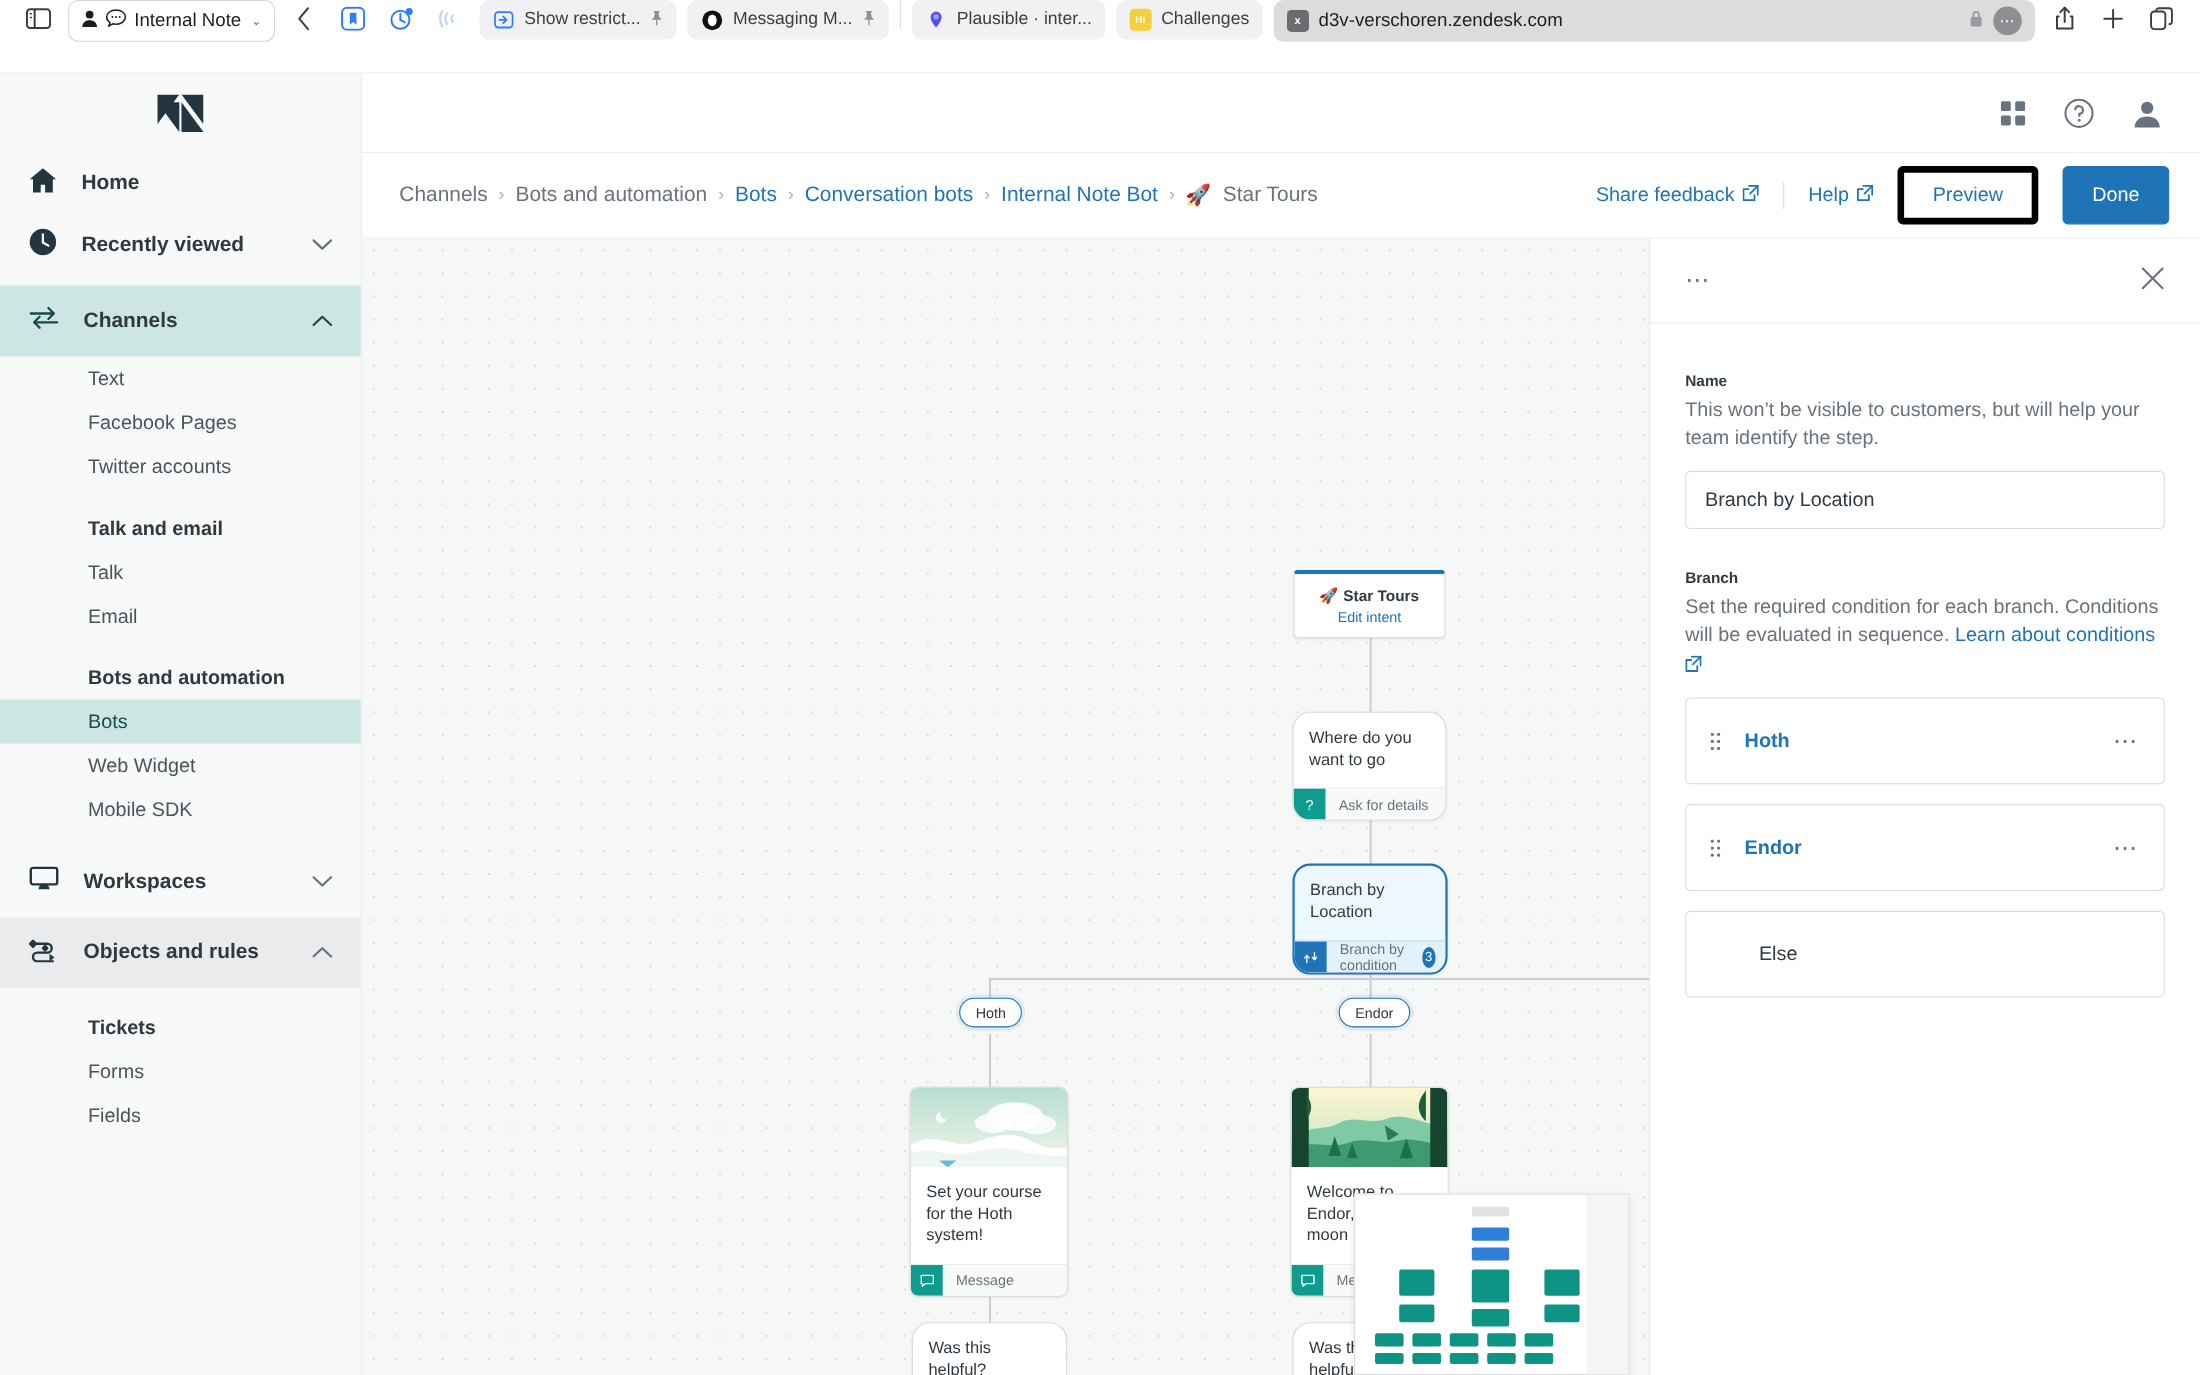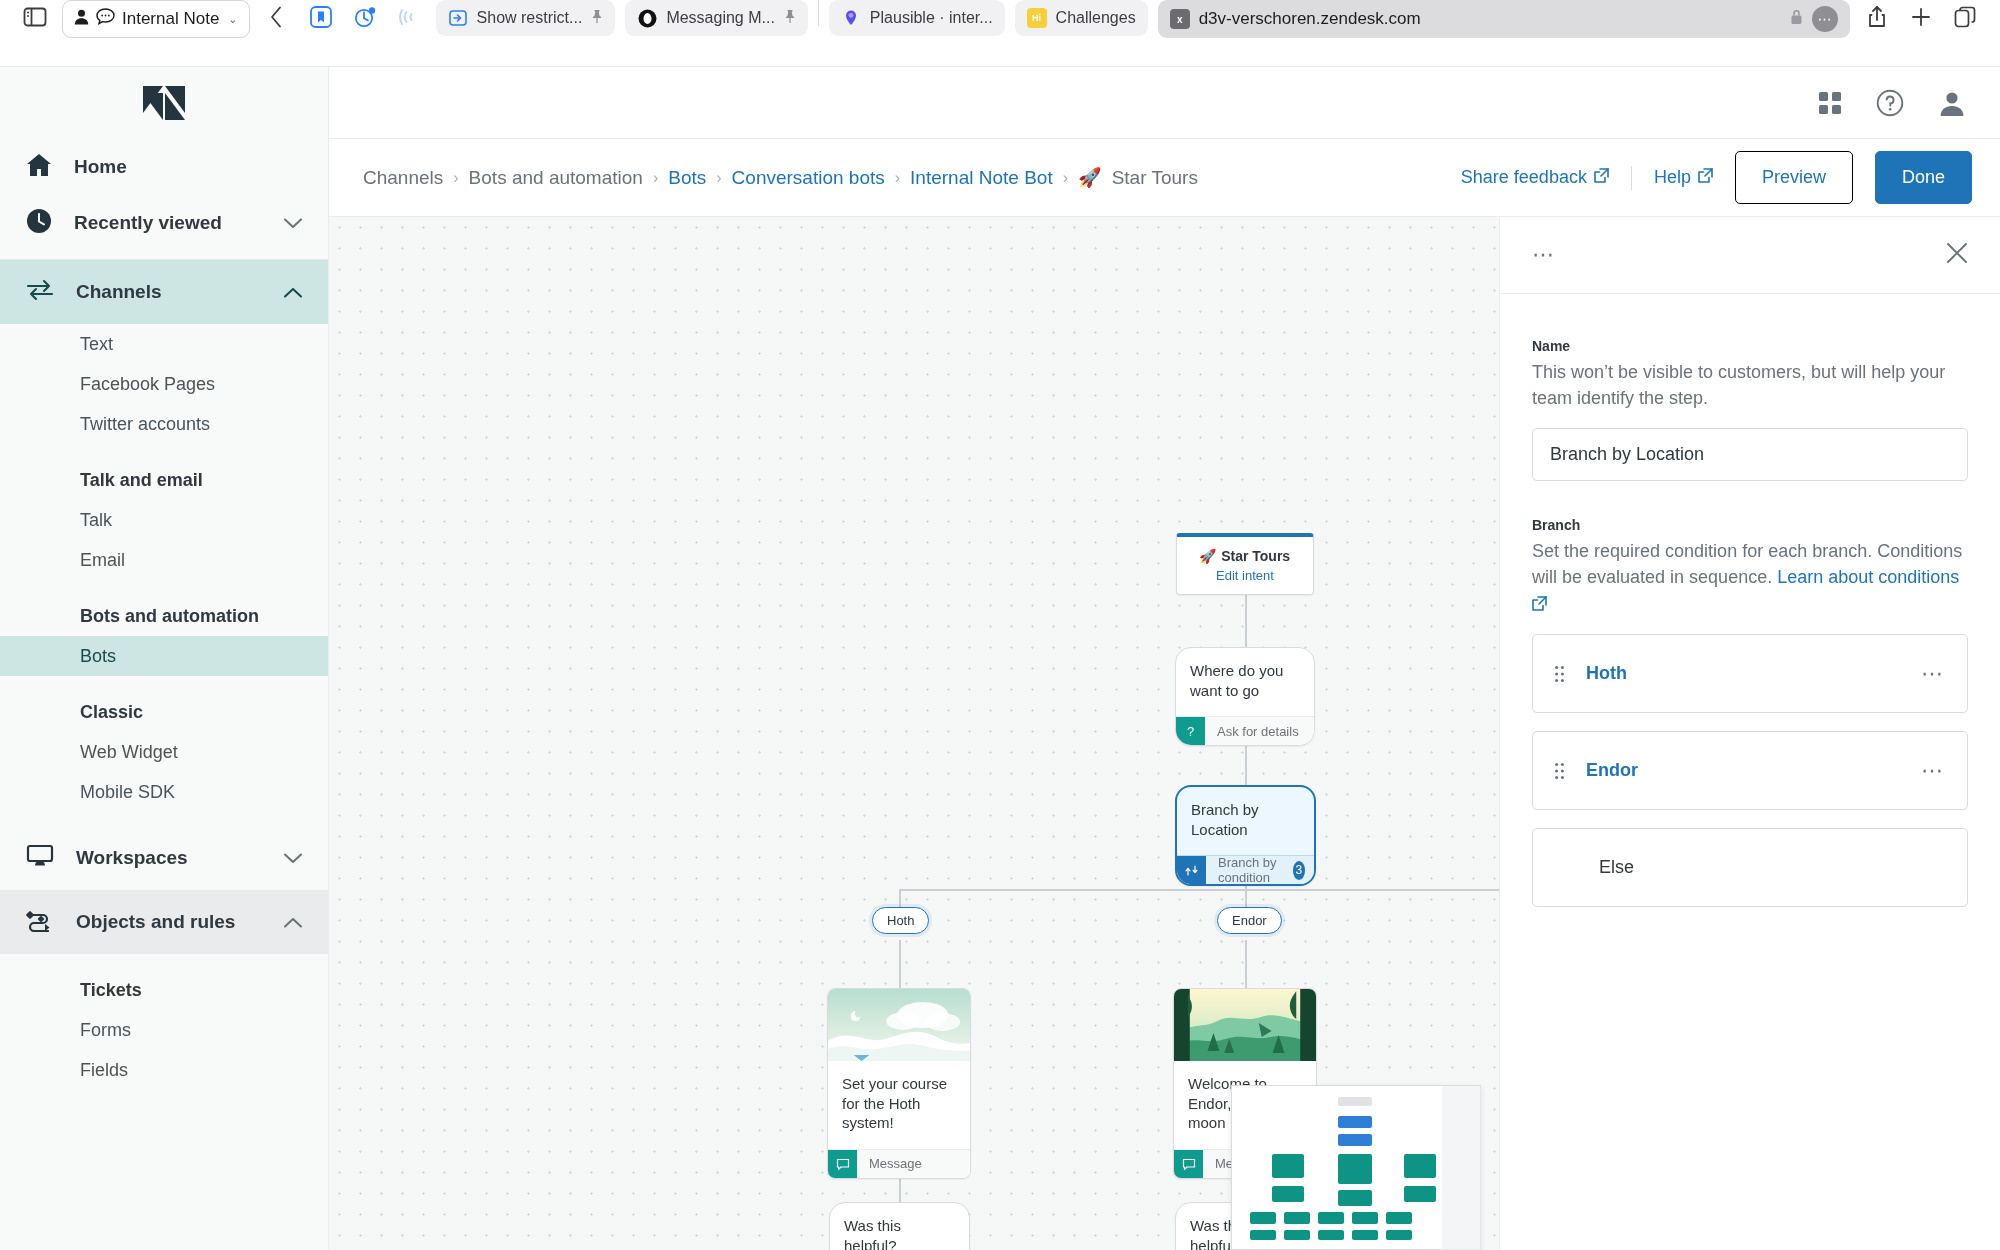--- a/index.html
+++ b/index.html
@@ -153,21 +153,21 @@
   .crumb.link { color: #1f73b7; }
   .crumb-sep { color: #a9b0b6; font-size: 16px; }
   .crumb-current { display: flex; align-items: center; gap: 10px; color: #68737d; }
   .crumb-actions { margin-left: auto; display: flex; align-items: center; gap: 22px; }
   .link-btn { color: #1f73b7; font-size: 18px; display: flex; align-items: center; gap: 7px; }
   .vline { width: 1px; height: 24px; background: #d8dcde; }
   .btn {
     height: 53px; border-radius: 5px; padding: 0 26px;
     font-size: 18px; display: flex; align-items: center; justify-content: center;
   }
-  .btn-secondary { border: 1px solid #000000; color: #1f73b7; background: #fff; }
+  .btn-secondary { border: 6px solid #000000; color: #1f73b7; background: #fff; }
   .btn-primary { background: #1f73b7; color: #fff; border: 1px solid #1f73b7; }
 
   
   .workarea { flex: 1 1 auto; display: flex; min-height: 0; }
   .canvas {
     flex: 1 1 auto; position: relative; overflow: hidden;
     background-color: #f6f8f7;
     background-image: radial-gradient(circle, #d6dedb 1.1px, transparent 1.2px);
     background-size: 21px 21px;
     border-right: 1px solid #e9ebed;
@@ -465,21 +465,20 @@
     <div class="sub-item">Facebook Pages</div>
     <div class="sub-item">Twitter accounts</div>
 
     <div class="sub-group-label">Talk and email</div>
     <div class="sub-item">Talk</div>
     <div class="sub-item">Email</div>
 
     <div class="sub-group-label">Bots and automation</div>
     <div class="sub-item selected">Bots</div>
 
-    <div class="sub-group-label">Classic</div>
     <div class="sub-item">Web Widget</div>
     <div class="sub-item">Mobile SDK</div>
 
     <div class="group-spacer"></div>
 
     <div class="section-head">
       <span>
         <svg width="28" height="24" viewBox="0 0 28 24">
             <rect x="2" y="2" width="24" height="15" rx="2" fill="none" stroke="#24353f" stroke-width="2.2"></rect>
             <path d="M9 21.5a5 5 0 0 1 10 0z" fill="#24353f"></path>
@@ -598,21 +597,21 @@
         <div class="connector" style="left:916px;top:625px;width:2px;height:48px;"></div>
         <div class="connector" style="left:570px;top:672px;width:2px;height:25px;"></div>
         <div class="connector" style="left:916px;top:672px;width:2px;height:25px;"></div>
 
         <div class="connector" style="left:570px;top:723px;width:2px;height:53px;"></div>
         <div class="connector" style="left:916px;top:723px;width:2px;height:53px;"></div>
 
         <div class="connector" style="left:570px;top:905px;width:2px;height:80px;"></div>
         <div class="connector" style="left:916px;top:905px;width:2px;height:80px;"></div>
 
-        <div class="node" style="left:847px;top:316px;">
+        <div class="node" style="left:847px;top:301px;">
           <div class="start-card">
             <div class="start-title">
               <span>🚀</span>
               <span>Star Tours</span>
             </div>
             <div class="start-sub">Edit intent</div>
           </div>
         </div>
 
         <div class="node" style="left:846px;top:430px;width:140px;">

